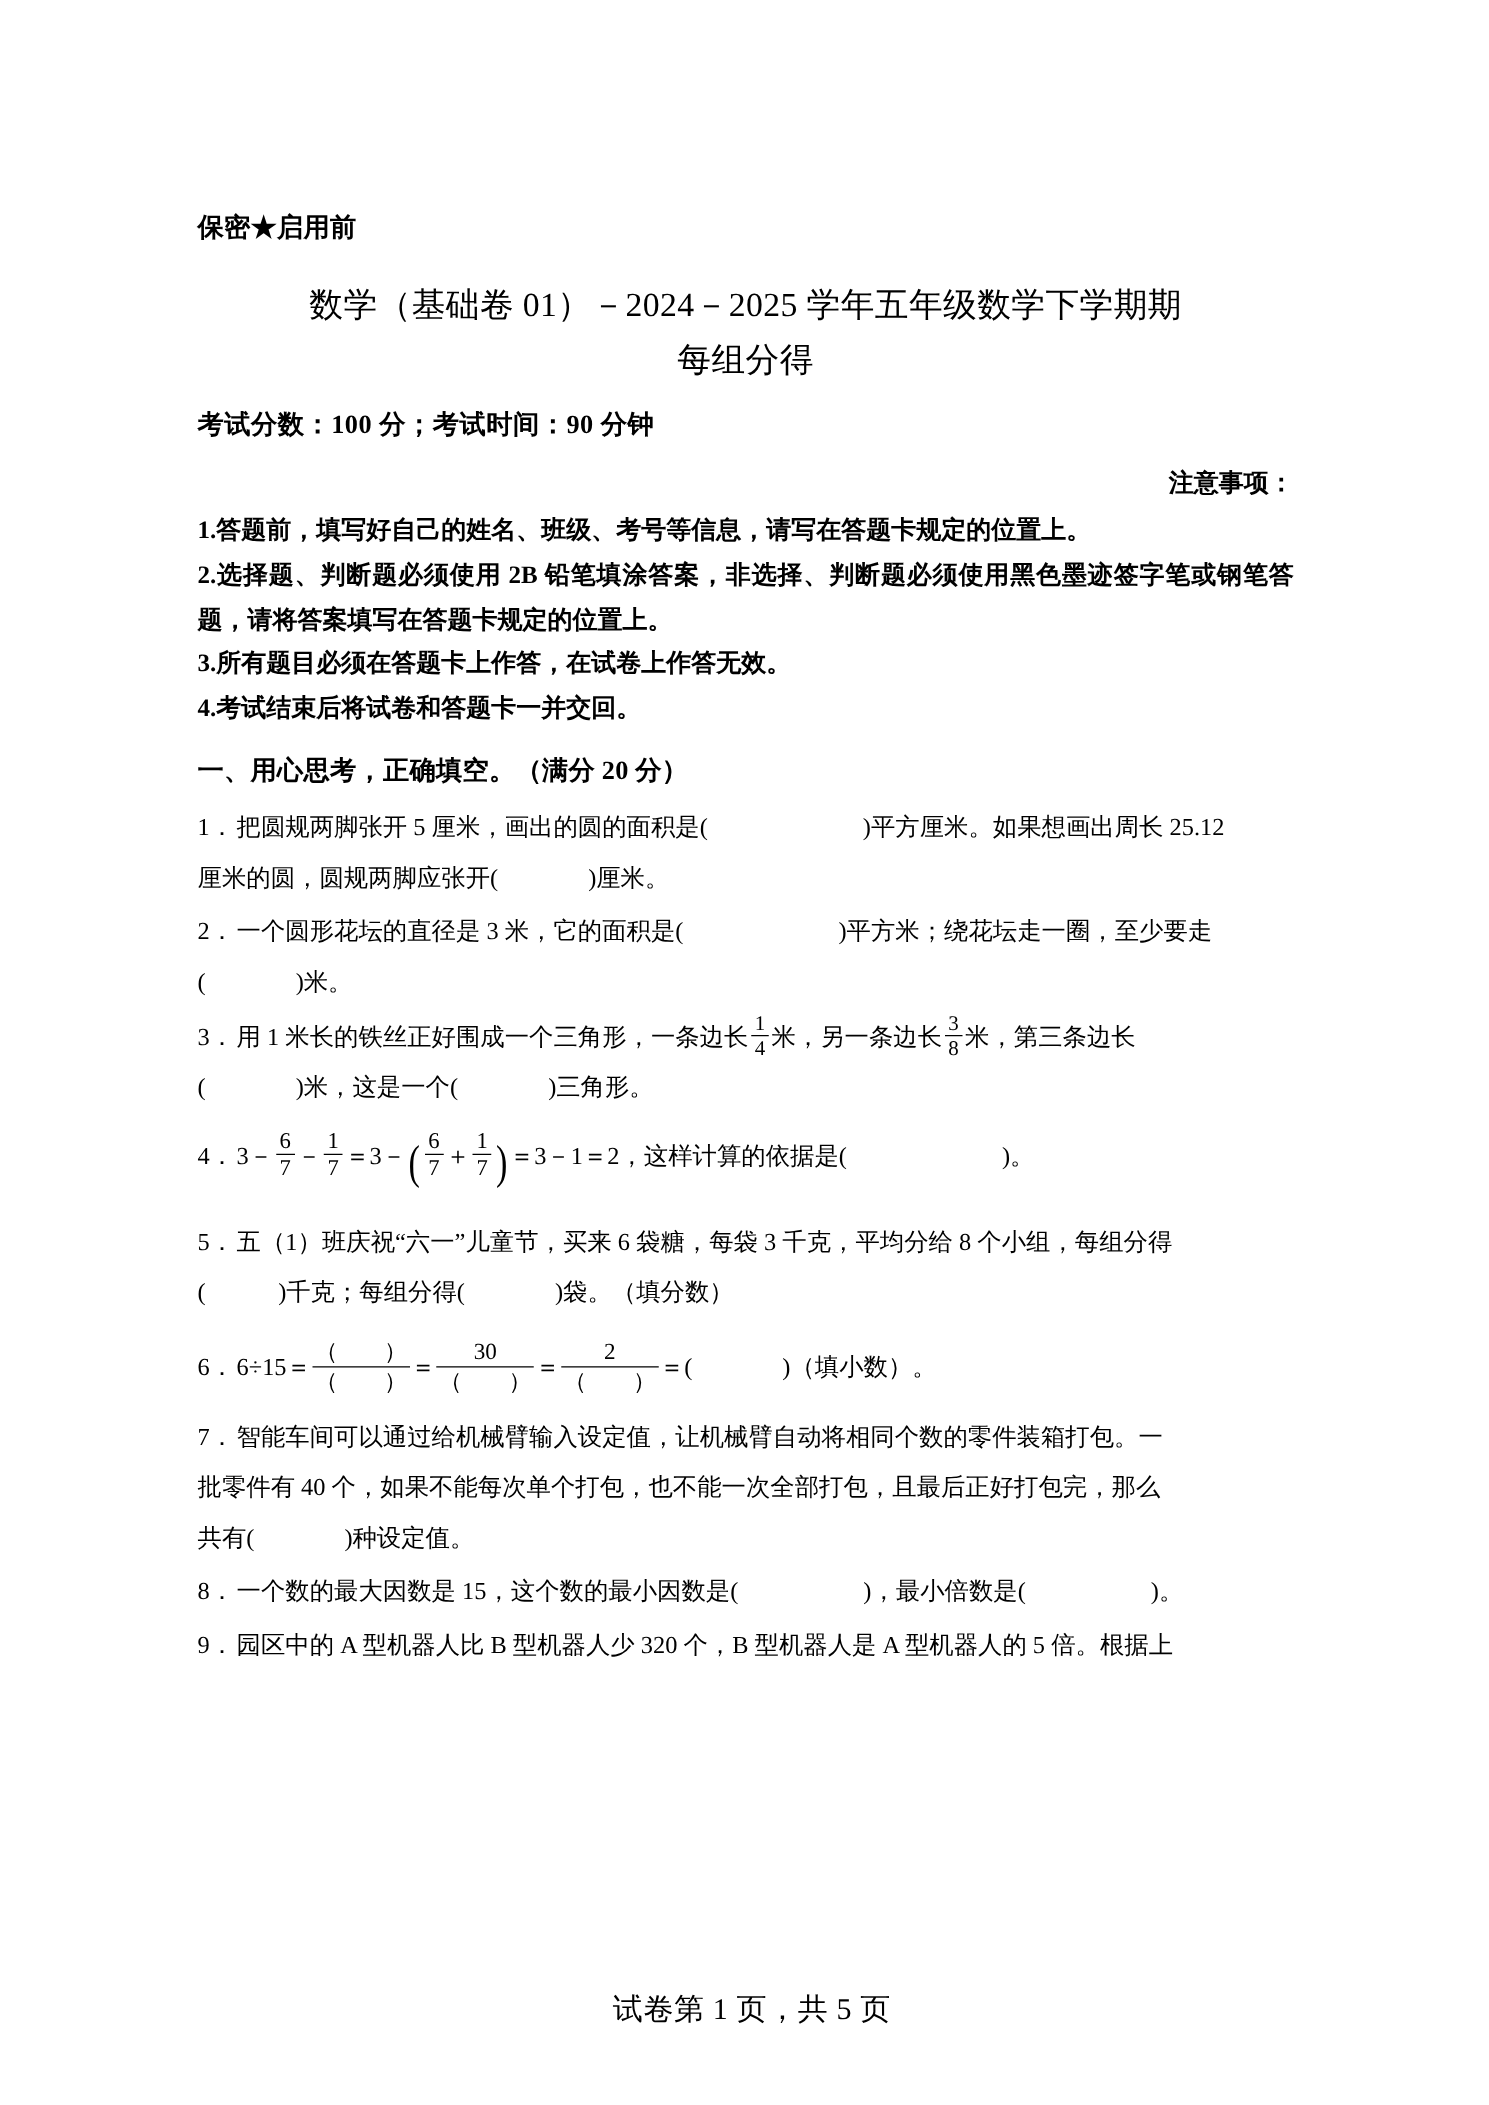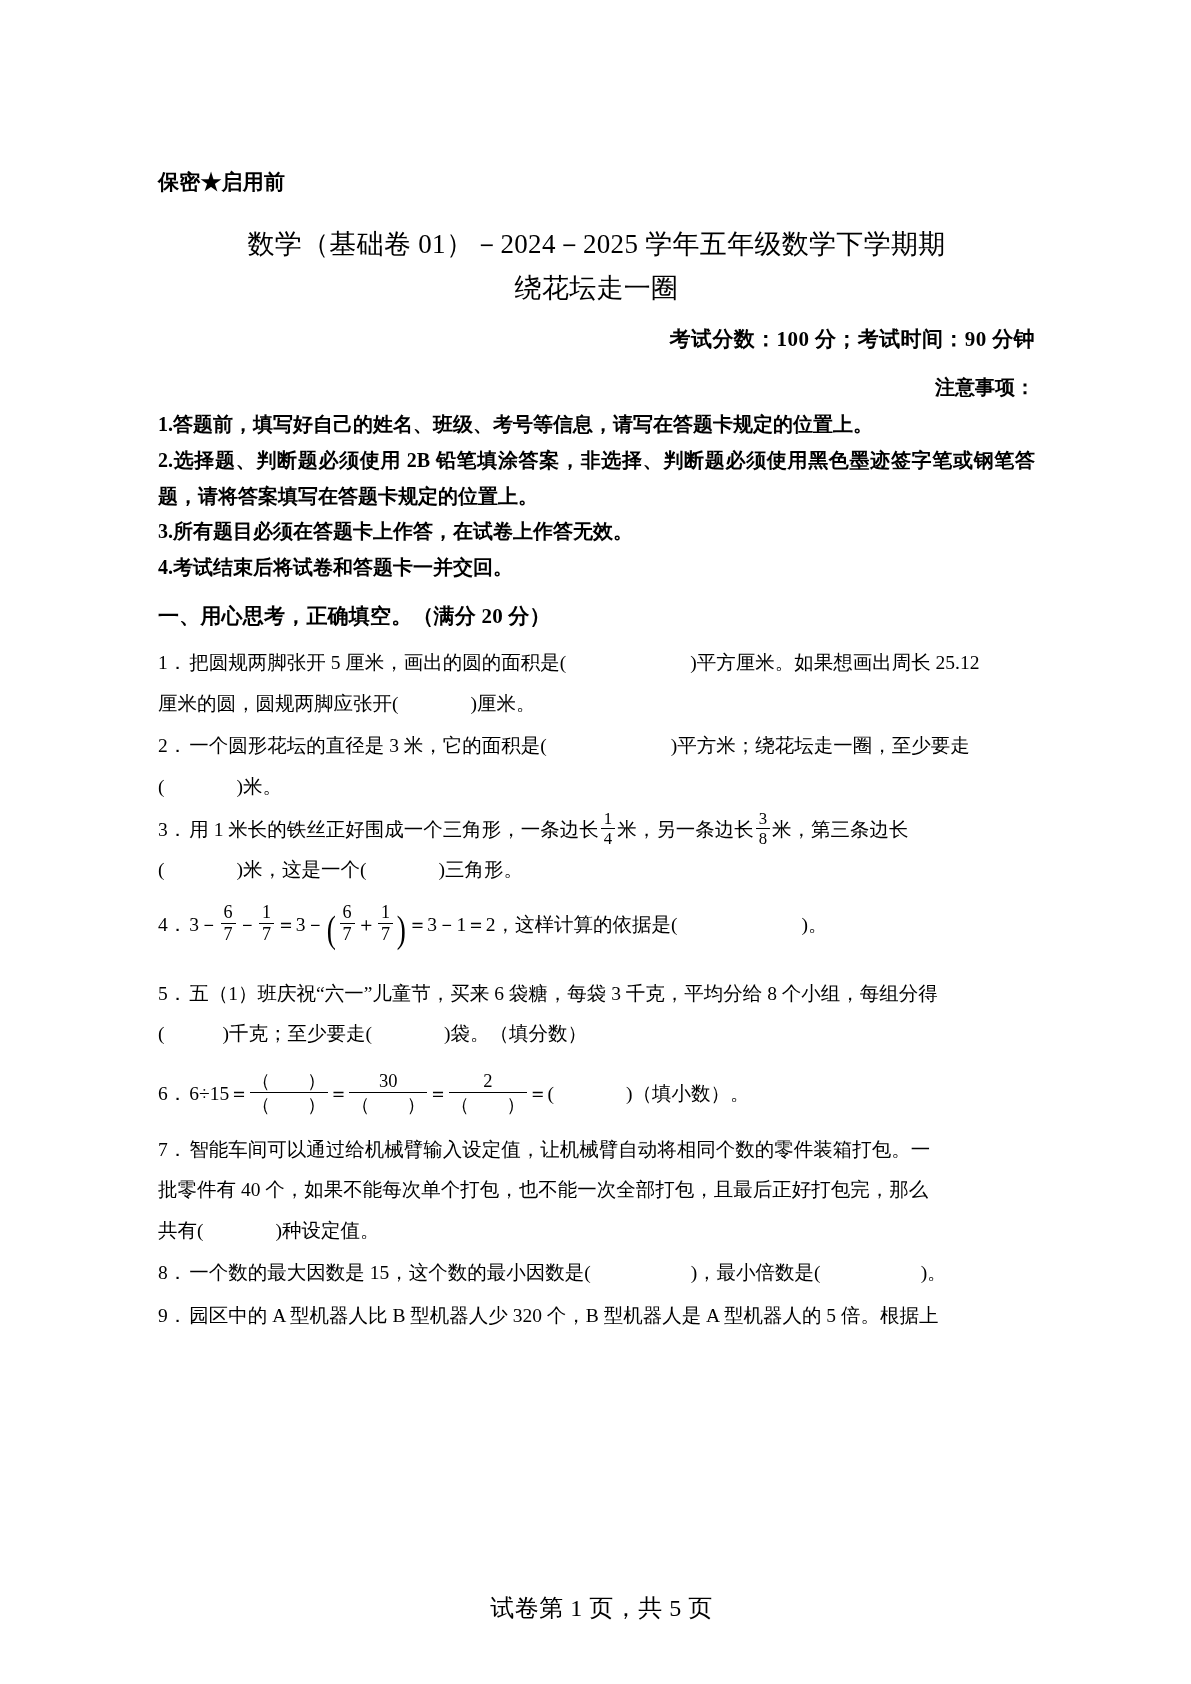--- a/index.html
+++ b/index.html
@@ -39,21 +39,21 @@
     font-size: 27px;
     font-weight: normal;
     text-align: center;
     line-height: 1.62;
     letter-spacing: 0.3px;
     margin: 0 0 6px 0;
   }
   .subtitle {
     font-size: 21px;
     font-weight: bold;
-    text-align: right;
+    text-align: left;
     line-height: 1.6;
     margin: 12px 0 16px 0;
     letter-spacing: 0.4px;
   }
   .notice-head {
     font-size: 20px;
     font-weight: bold;
     line-height: 1.55;
     margin: 6px 0 4px 0;
     text-align: right;
@@ -152,21 +152,21 @@
 </head>
 <body>
 
 <div class="page">
   <div class="content">
 
     <div class="secret">保密★启用前</div>
 
     <div class="doc-title">
       <div>数学（基础卷 01）－2024－2025 学年五年级数学下学期期</div>
-      <div>绕花坛走一圈</div>
+      <div>每组分得</div>
     </div>
 
     <div class="subtitle">考试分数：100 分；考试时间：90 分钟</div>
 
     <div class="notice-head">注意事项：</div>
     <div class="notice-item">1.答题前，填写好自己的姓名、班级、考号等信息，请写在答题卡规定的位置上。</div>
     <div class="notice-item">2.选择题、判断题必须使用 2B 铅笔填涂答案，非选择、判断题必须使用黑色墨迹签字笔或钢笔答题，请将答案填写在答题卡规定的位置上。</div>
     <div class="notice-item">3.所有题目必须在答题卡上作答，在试卷上作答无效。</div>
     <div class="notice-item">4.考试结束后将试卷和答题卡一并交回。</div>
 
@@ -186,21 +186,21 @@
       <span class="num">3．</span><span>用 1 米长的铁丝正好围成一个三角形，一条边长</span><span class="frac inline-small"><span class="nu">1</span><span class="de">4</span></span><span>米，另一条边长</span><span class="frac inline-small"><span class="nu">3</span><span class="de">8</span></span><span>米，第三条边长</span><br>
       <span>(</span><span class="blank-m"></span><span>)米，这是一个(</span><span class="blank-m"></span><span>)三角形。</span>
     </div>
 
     <div class="q q4">
       <span class="num">4．</span><span class="math"><span>3</span><span>－</span><span class="frac"><span class="nu">6</span><span class="de">7</span></span><span>－</span><span class="frac"><span class="nu">1</span><span class="de">7</span></span><span>＝</span><span>3</span><span>－</span><span class="bigparen">(</span><span class="frac"><span class="nu">6</span><span class="de">7</span></span><span>＋</span><span class="frac"><span class="nu">1</span><span class="de">7</span></span><span class="bigparen">)</span><span>＝</span><span>3－1＝2</span></span><span>，这样计算的依据是(</span><span class="blank-xl"></span><span>)。</span>
     </div>
 
     <div class="q">
       <span class="num">5．</span><span>五（1）班庆祝“六一”儿童节，买来 6 袋糖，每袋 3 千克，平均分给 8 个小组，每组分得</span><br>
-      <span>(</span><span class="blank-s"></span><span>)千克；至少要走(</span><span class="blank-m"></span><span>)袋。（填分数）</span>
+      <span>(</span><span class="blank-s"></span><span>)千克；每组分得(</span><span class="blank-m"></span><span>)袋。（填分数）</span>
     </div>
 
     <div class="q q6">
       <span class="num">6．</span><span class="math"><span>6÷15＝</span><span class="frac-paren"><span class="nu">（　　）</span><span class="de">（　　）</span></span><span>＝</span><span class="frac-paren"><span class="nu">30</span><span class="de">（　　）</span></span><span>＝</span><span class="frac-paren"><span class="nu">2</span><span class="de">（　　）</span></span><span>＝(</span></span><span class="blank-m"></span><span>)（填小数）。</span>
     </div>
 
     <div class="q">
       <span class="num">7．</span><span>智能车间可以通过给机械臂输入设定值，让机械臂自动将相同个数的零件装箱打包。一</span><br>
       <span>批零件有 40 个，如果不能每次单个打包，也不能一次全部打包，且最后正好打包完，那么</span><br>
       <span>共有(</span><span class="blank-m"></span><span>)种设定值。</span>

